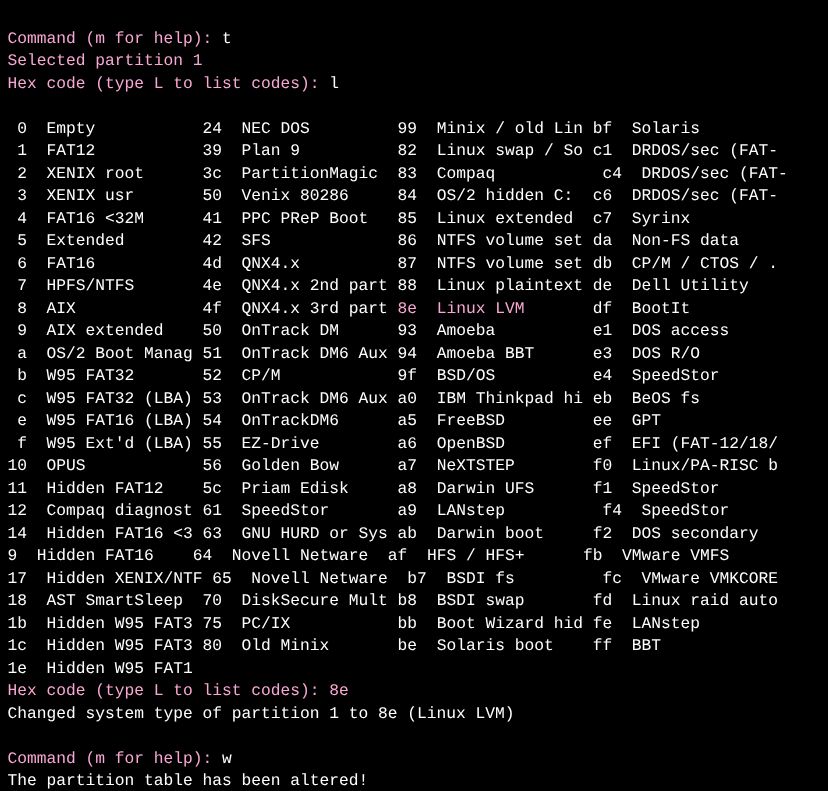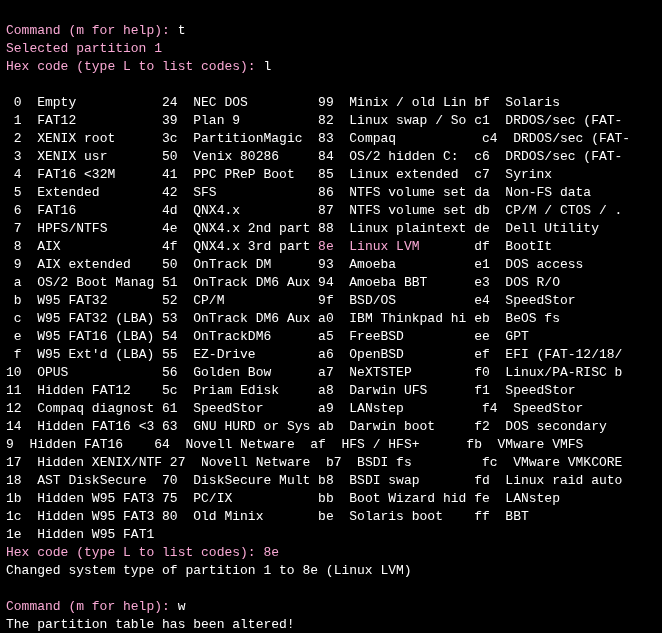--- a/index.html
+++ b/index.html
@@ -42,22 +42,22 @@
 <span class="white"> a</span>  <span class="white">OS/2 Boot Manag </span><span class="white">51</span>  <span class="white">OnTrack DM6 Aux </span><span class="white">94</span>  <span class="white">Amoeba BBT      </span><span class="white">e3</span>  <span class="white">DOS R/O        </span>
 <span class="white"> b</span>  <span class="white">W95 FAT32       </span><span class="white">52</span>  <span class="white">CP/M            </span><span class="white">9f</span>  <span class="white">BSD/OS          </span><span class="white">e4</span>  <span class="white">SpeedStor      </span>
 <span class="white"> c</span>  <span class="white">W95 FAT32 (LBA) </span><span class="white">53</span>  <span class="white">OnTrack DM6 Aux </span><span class="white">a0</span>  <span class="white">IBM Thinkpad hi </span><span class="white">eb</span>  <span class="white">BeOS fs        </span>
 <span class="white"> e</span>  <span class="white">W95 FAT16 (LBA) </span><span class="white">54</span>  <span class="white">OnTrackDM6      </span><span class="white">a5</span>  <span class="white">FreeBSD         </span><span class="white">ee</span>  <span class="white">GPT            </span>
 <span class="white"> f</span>  <span class="white">W95 Ext'd (LBA) </span><span class="white">55</span>  <span class="white">EZ-Drive        </span><span class="white">a6</span>  <span class="white">OpenBSD         </span><span class="white">ef</span>  <span class="white">EFI (FAT-12/18/</span>
 <span class="white">10</span>  <span class="white">OPUS            </span><span class="white">56</span>  <span class="white">Golden Bow      </span><span class="white">a7</span>  <span class="white">NeXTSTEP        </span><span class="white">f0</span>  <span class="white">Linux/PA-RISC b</span>
 <span class="white">11</span>  <span class="white">Hidden FAT12    </span><span class="white">5c</span>  <span class="white">Priam Edisk     </span><span class="white">a8</span>  <span class="white">Darwin UFS      </span><span class="white">f1</span>  <span class="white">SpeedStor      </span>
 <span class="white">12</span>  <span class="white">Compaq diagnost </span><span class="white">61</span>  <span class="white">SpeedStor       </span><span class="white">a9</span>  <span class="white">LANstep          </span><span class="white">f4</span>  <span class="white">SpeedStor      </span>
 <span class="white">14</span>  <span class="white">Hidden FAT16 &lt;3 </span><span class="white">63</span>  <span class="white">GNU HURD or Sys </span><span class="white">ab</span>  <span class="white">Darwin boot     </span><span class="white">f2</span>  <span class="white">DOS secondary  </span>
 <span class="white">9</span>  <span class="white">Hidden FAT16    </span><span class="white">64</span>  <span class="white">Novell Netware  </span><span class="white">af</span>  <span class="white">HFS / HFS+      </span><span class="white">fb</span>  <span class="white">VMware VMFS    </span>
-<span class="white">17</span>  <span class="white">Hidden XENIX/NTF </span><span class="white">27</span>  <span class="white">Novell Netware  </span><span class="white">b7</span>  <span class="white">BSDI fs         </span><span class="white">fc</span>  <span class="white">VMware VMKCORE </span>
-<span class="white">18</span>  <span class="white">AST DiskSecure  </span><span class="white">70</span>  <span class="white">DiskSecure Mult </span><span class="white">b8</span>  <span class="white">BSDI swap       </span><span class="white">fd</span>  <span class="white">Linux raid auto</span>
+<span class="white">17</span>  <span class="white">Hidden XENIX/NTF </span><span class="white">65</span>  <span class="white">Novell Netware  </span><span class="white">b7</span>  <span class="white">BSDI fs         </span><span class="white">fc</span>  <span class="white">VMware VMKCORE </span>
+<span class="white">18</span>  <span class="white">AST SmartSleep  </span><span class="white">70</span>  <span class="white">DiskSecure Mult </span><span class="white">b8</span>  <span class="white">BSDI swap       </span><span class="white">fd</span>  <span class="white">Linux raid auto</span>
 <span class="white">1b</span>  <span class="white">Hidden W95 FAT3 </span><span class="white">75</span>  <span class="white">PC/IX           </span><span class="white">bb</span>  <span class="white">Boot Wizard hid </span><span class="white">fe</span>  <span class="white">LANstep        </span>
 <span class="white">1c</span>  <span class="white">Hidden W95 FAT3 </span><span class="white">80</span>  <span class="white">Old Minix       </span><span class="white">be</span>  <span class="white">Solaris boot    </span><span class="white">ff</span>  <span class="white">BBT            </span>
 <span class="white">1e</span>  <span class="white">Hidden W95 FAT1 </span>                                        
 </div><span class="yellow">Hex code (type L to list codes): </span><span class="yellow">8e</span>
 <span class="white">Changed system type of partition 1 to 8e (Linux LVM)</span>
 <span> </span>
 <span class="yellow">Command (m for help): </span><span class="white">w</span>
 <span class="white">The partition table has been altered!</span>
 
 

